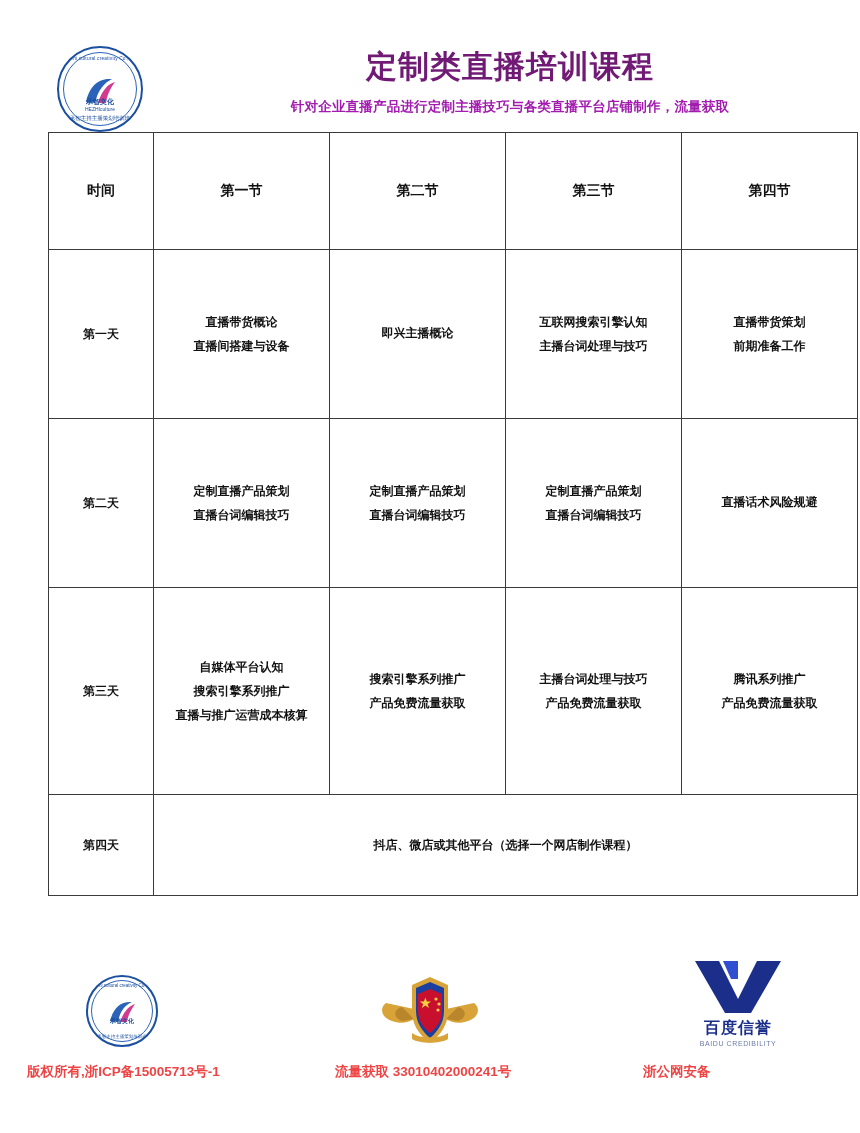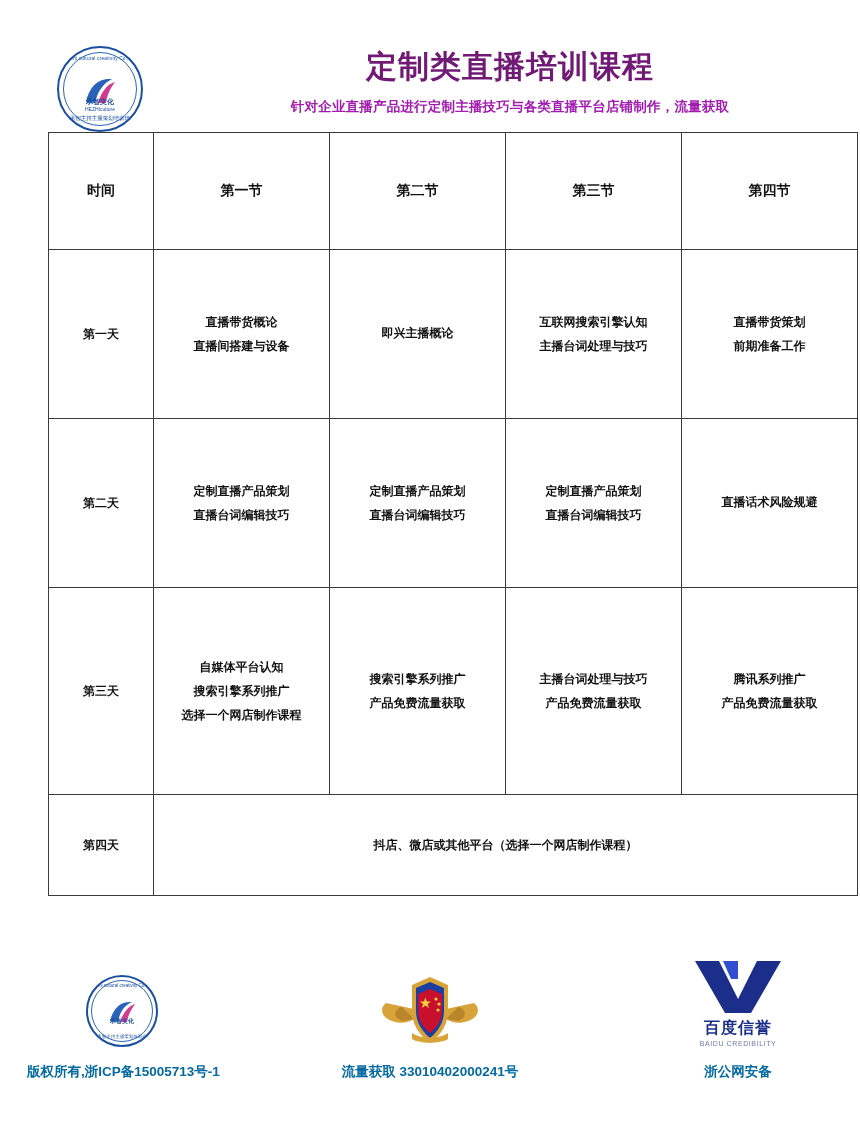--- a/index.html
+++ b/index.html
@@ -243,24 +243,23 @@
   }
   .footer-texts {
     display: flex;
     justify-content: center;
     align-items: center;
     gap: 118px;
     margin-top: 16px;
   }
   .footer-text {
     width: 190px;
-    text-align: center;
     font-size: 13.5px;
     font-weight: bold;
-    color: #0369a1;
+    color: #ef4444;
     white-space: nowrap;
   }
 </style>
 </head>
 <body>
 
 <div class="page">
 
   <div class="header">
     <div class="logo-wrap">
@@ -346,21 +345,21 @@
             <div class="cell-single">直播话术风险规避</div>
           </td>
         </tr>
 
         <tr class="row-day3">
           <td>第三天</td>
           <td>
             <div class="cell-lines">
               <span>自媒体平台认知</span>
               <span>搜索引擎系列推广</span>
-              <span>选择一个网店制作课程</span>
+              <span>直播与推广运营成本核算</span>
             </div>
           </td>
           <td>
             <div class="cell-lines">
               <span>搜索引擎系列推广</span>
               <span>产品免费流量获取</span>
             </div>
           </td>
           <td>
             <div class="cell-lines">

